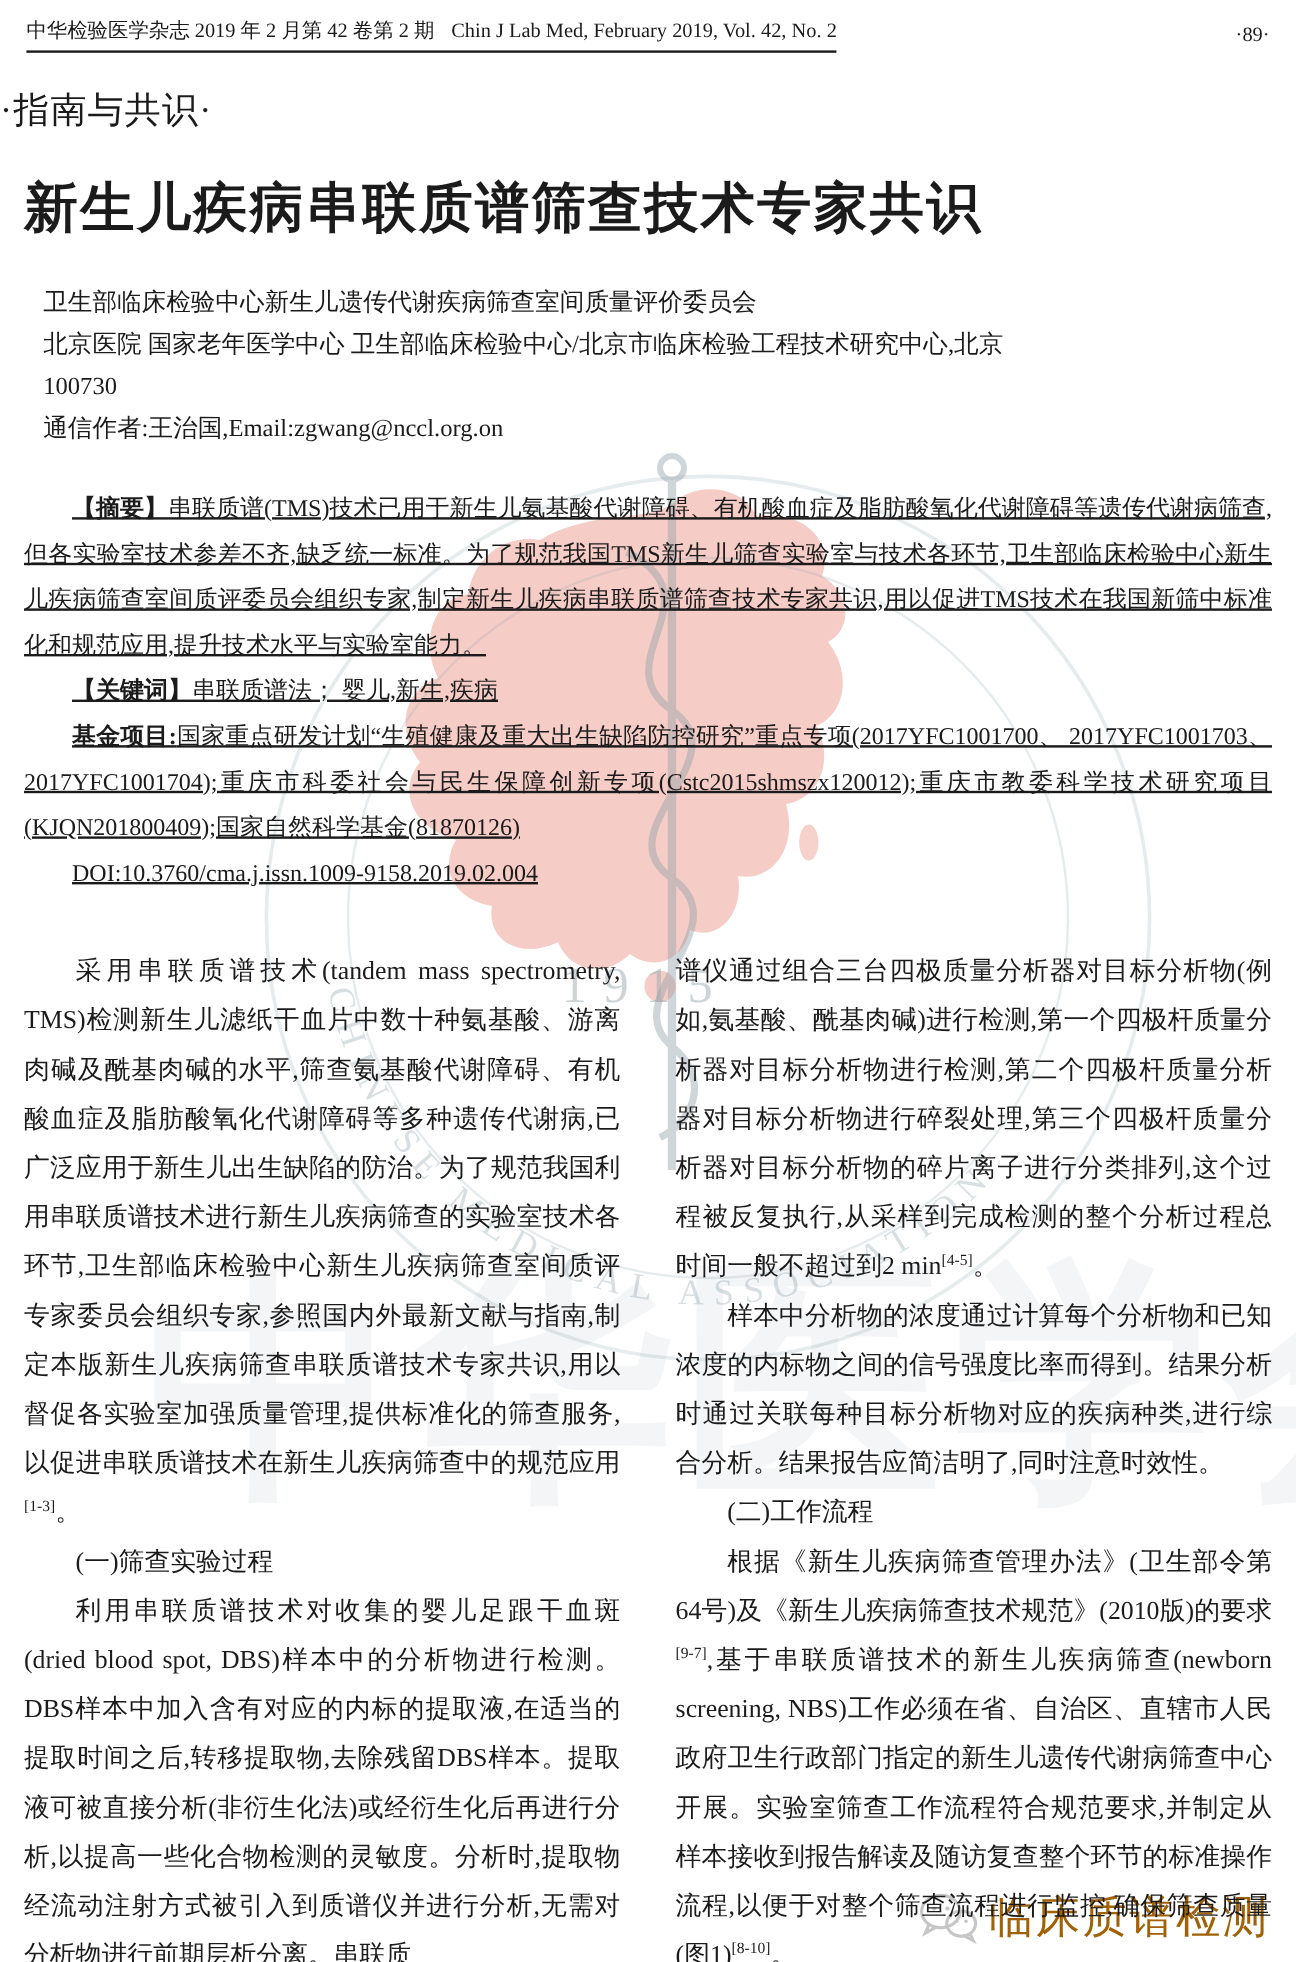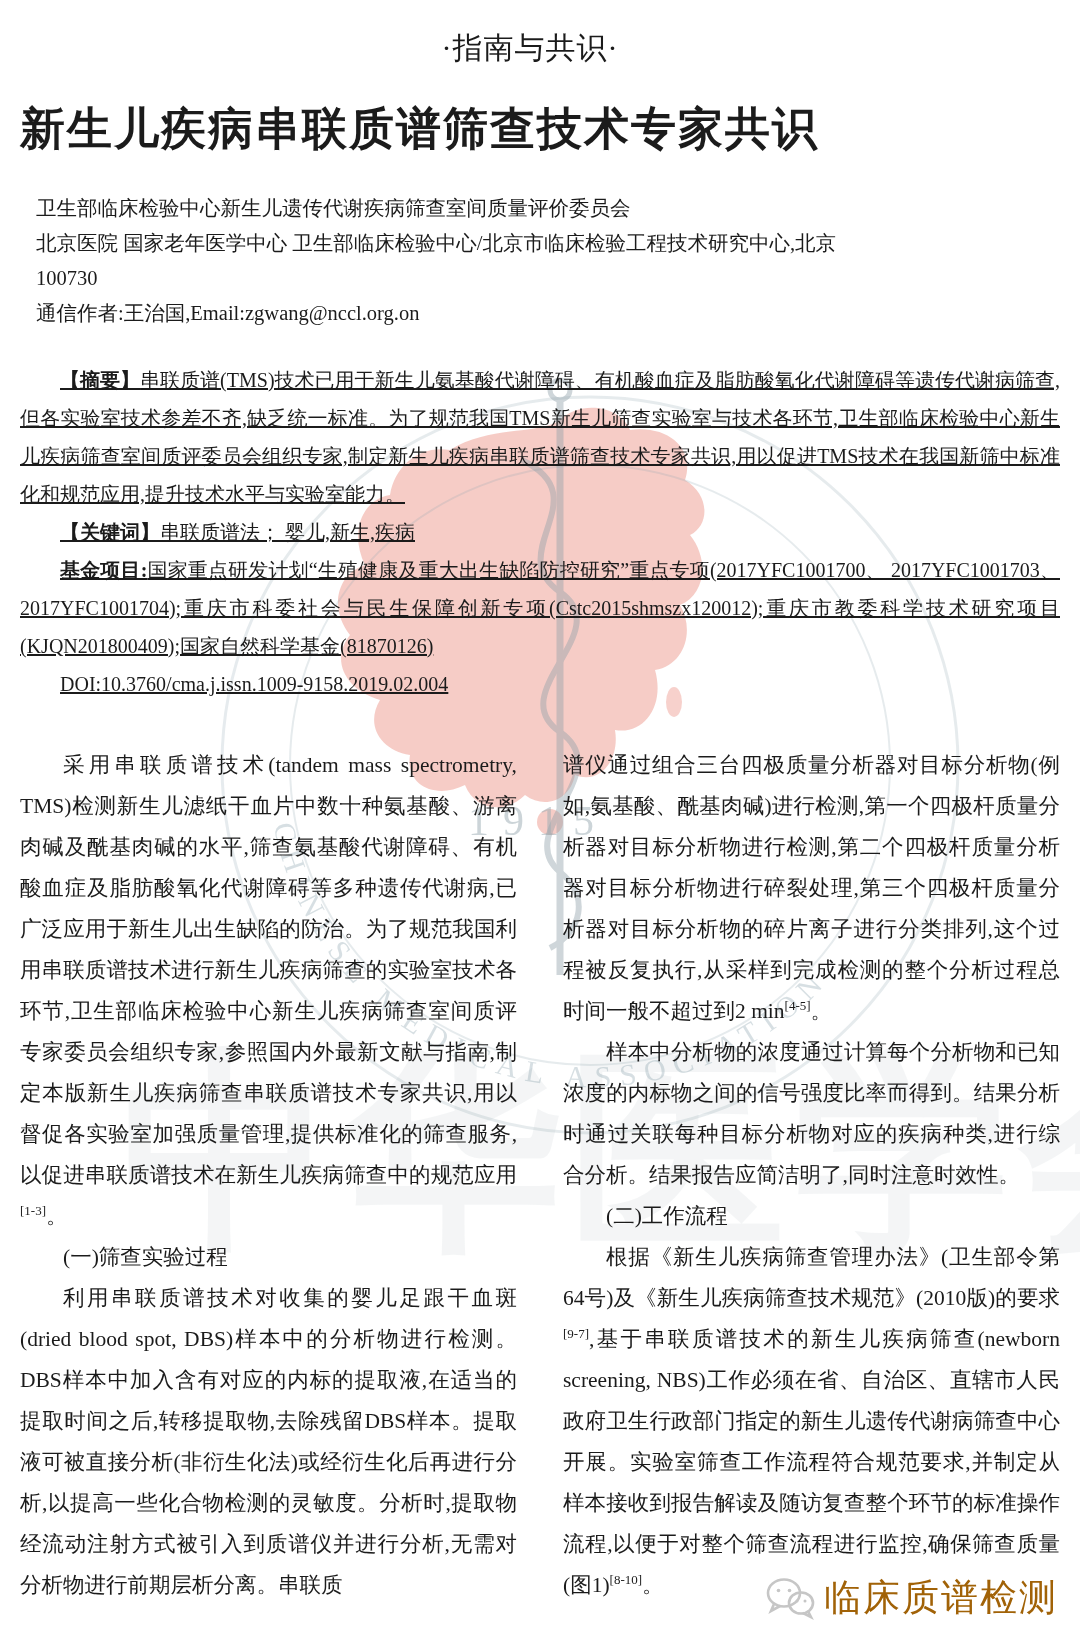--- a/index.html
+++ b/index.html
@@ -21,21 +21,21 @@
   }
   .header-left{
     border-bottom:2px solid #1b1b1b;
     padding-bottom:5px;
     white-space:nowrap;
   }
   .header-left .en{margin-left:14px;}
   .page-no{padding-bottom:5px;}
   
   .section-label{
-    text-align:center;
+    text-align:left;
     padding-right:20px;
     margin-top:28px;
     font-size:30px;
     letter-spacing:1px;
   }
   
   .title{
     margin:30px 0 0 20px;
     font-size:45px;
     font-weight:700;
@@ -127,20 +127,26 @@
     </defs>
     <text font-size="30" letter-spacing="9" fill="#8fa6b0" opacity="0.35" font-family="Liberation Serif, DejaVu Serif, serif">
       <textPath href="#sealArc" startOffset="6%">CHINESE MEDICAL ASSOCIATION</textPath>
     </text>
   </svg>
 
   <div class="faint-chars">中华医学会</div>
 
   <div class="content">
 
+    <div class="header">
+      <div class="header-left">
+        <span class="cn">中华检验医学杂志 2019 年 2 月第 42 卷第 2 期</span><span class="en">Chin J Lab Med, February 2019, Vol. 42, No. 2</span>
+      </div>
+      <div class="page-no">·89·</div>
+    </div>
 
     <div class="section-label">·指南与共识·</div>
 
     <h1 class="title">新生儿疾病串联质谱筛查技术专家共识</h1>
 
     <div class="authors">
       <div>卫生部临床检验中心新生儿遗传代谢疾病筛查室间质量评价委员会</div>
       <div>北京医院 国家老年医学中心 卫生部临床检验中心/北京市临床检验工程技术研究中心,北京 100730</div>
       <div>通信作者:王治国,Email:zgwang@nccl.org.on</div>
     </div>

